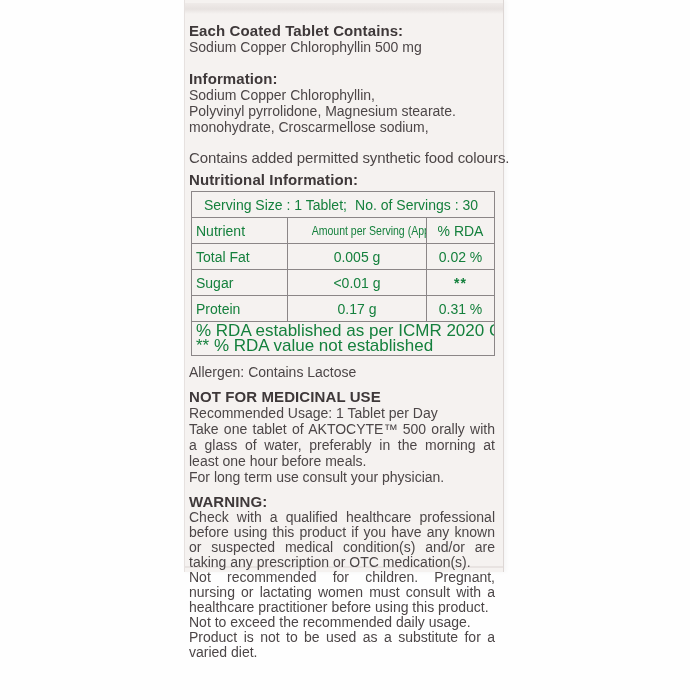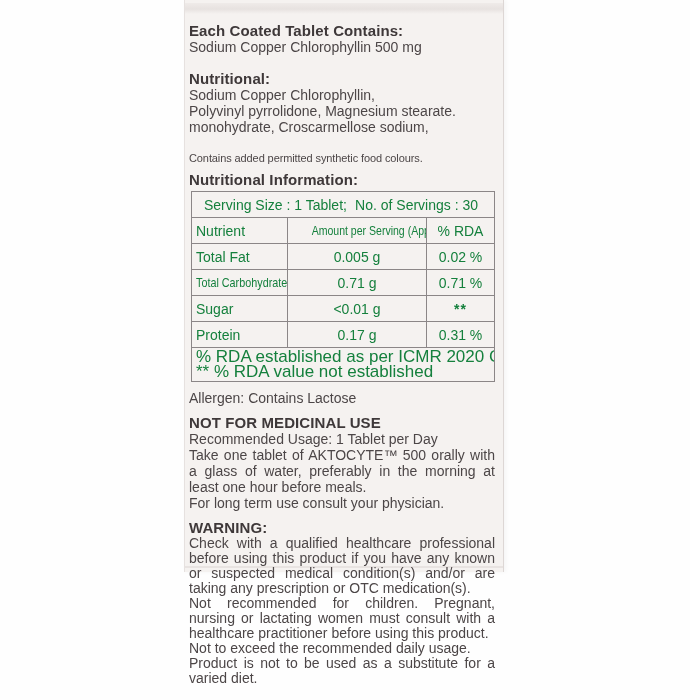--- a/index.html
+++ b/index.html
@@ -31,21 +31,21 @@
     padding:22px 8px 0 4px;box-sizing:border-box;
     font-size:14px;line-height:16px;
   }
   .h{
     font-weight:bold;color:#3e3839;font-size:15px;line-height:17px;
     letter-spacing:.1px;
   }
   .gap-lg{height:15px;}
   .gap-md{height:8px;}
   .gap-sm{height:5px;}
-  .colours-note{font-size:11px;white-space:nowrap;letter-spacing:-.1px;}
+  .colours-note{font-size:15px;white-space:nowrap;letter-spacing:-.1px;}
 
   table.nutrition{
     border-collapse:collapse;margin:3px 0 0 2px;
     width:303px;table-layout:fixed;
     font-size:14px;color:#15803d;
   }
   table.nutrition td{
     border:1.5px solid #8b8687;
     padding:2px 4px;height:21px;vertical-align:middle;
     overflow:hidden;white-space:nowrap;
@@ -78,21 +78,21 @@
   <div class="top-edge"></div>
   <div class="bottom-edge"></div>
 
   <div class="content">
 
     <div class="h">Each Coated Tablet Contains:</div>
     <div>Sodium Copper Chlorophyllin 500 mg</div>
 
     <div class="gap-lg"></div>
 
-    <div class="h">Nutritional:</div>
+    <div class="h">Information:</div>
     <div>Sodium Copper Chlorophyllin,</div>
     <div>Polyvinyl pyrrolidone, Magnesium stearate.</div>
     <div>monohydrate, Croscarmellose sodium,</div>
 
     <div class="gap-lg"></div>
 
     <div class="colours-note">Contains added permitted synthetic food colours.</div>
 
     <div class="gap-sm"></div>
 
@@ -115,25 +115,20 @@
       </tr>
       <tr>
         <td class="nut">Nutrient</td>
         <td class="c"><span class="squeeze">Amount per Serving (Approx.)</span></td>
         <td class="c">% RDA</td>
       </tr>
       <tr>
         <td class="nut">Total Fat</td>
         <td class="c">0.005 g</td>
         <td class="c">0.02 %</td>
-      </tr>
-      <tr>
-        <td class="nut"><span class="squeeze-left">Total Carbohydrate</span></td>
-        <td class="c">0.71 g</td>
-        <td class="c">0.71 %</td>
       </tr>
       <tr>
         <td class="nut">Sugar</td>
         <td class="c">&lt;0.01 g</td>
         <td class="c stars">**</td>
       </tr>
       <tr>
         <td class="nut">Protein</td>
         <td class="c">0.17 g</td>
         <td class="c">0.31 %</td>

